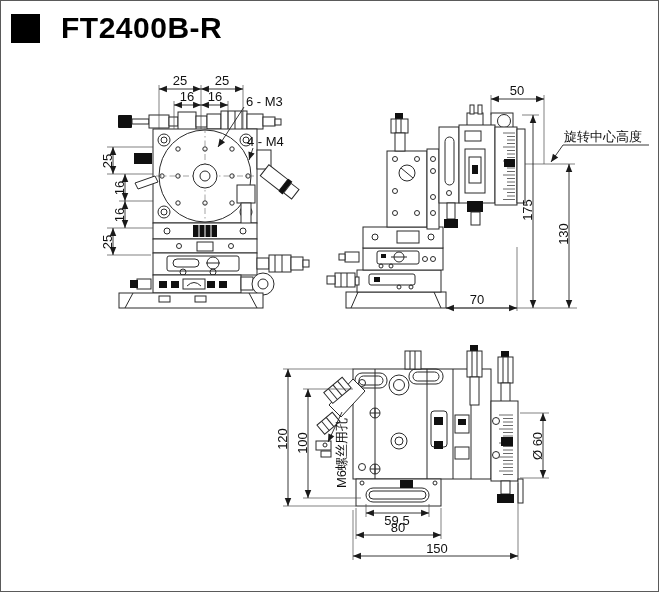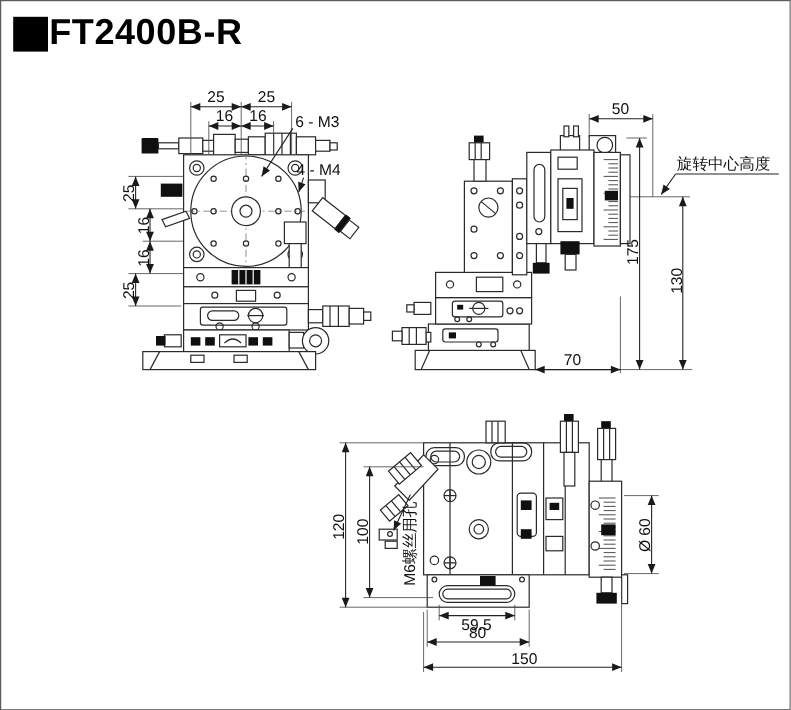--- a/index.html
+++ b/index.html
@@ -6,21 +6,21 @@
   .page{
     position:relative;
     width:657px;height:590px;
     border:1px solid #5a5a5a;
     background:#fff;
     font-family:"Liberation Sans",sans-serif;
     overflow:hidden;
   }
   .title{
     position:absolute;left:10px;top:12px;
-    display:flex;align-items:center;gap:1px;
+    display:flex;align-items:center;gap:21px;
     z-index:2;
   }
   .bullet{
     width:29px;height:29px;background:#000;display:inline-block;
   }
   .title-text{
     font-size:30px;font-weight:600;color:#000;letter-spacing:0.5px;
     line-height:1;
   }
   svg{position:absolute;left:0;top:0;}

